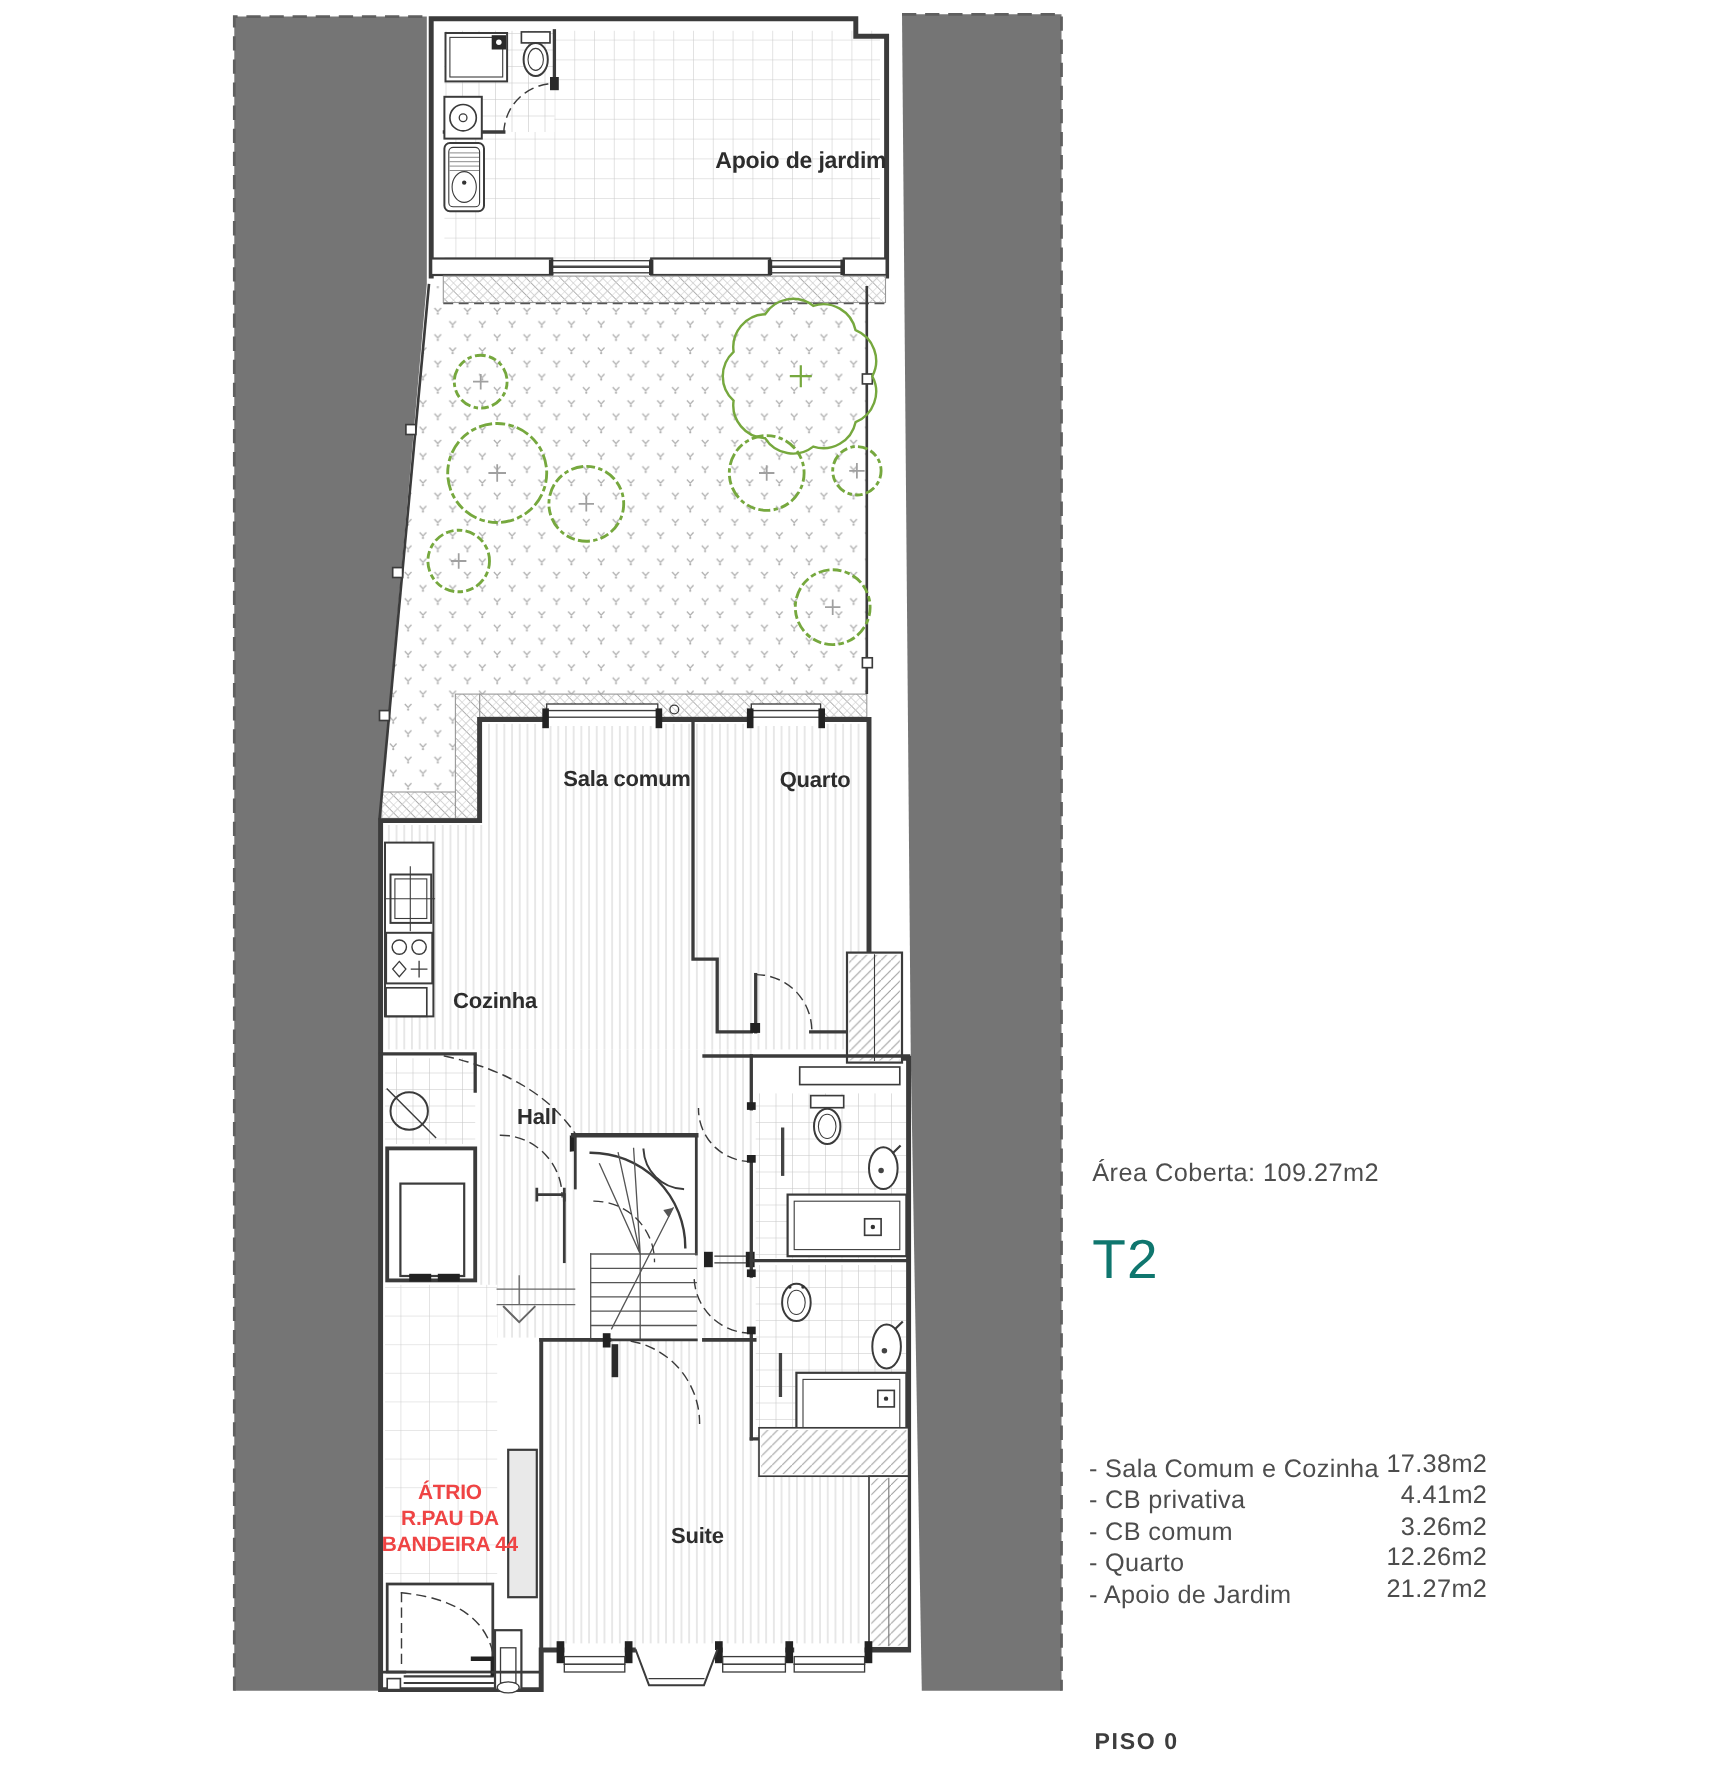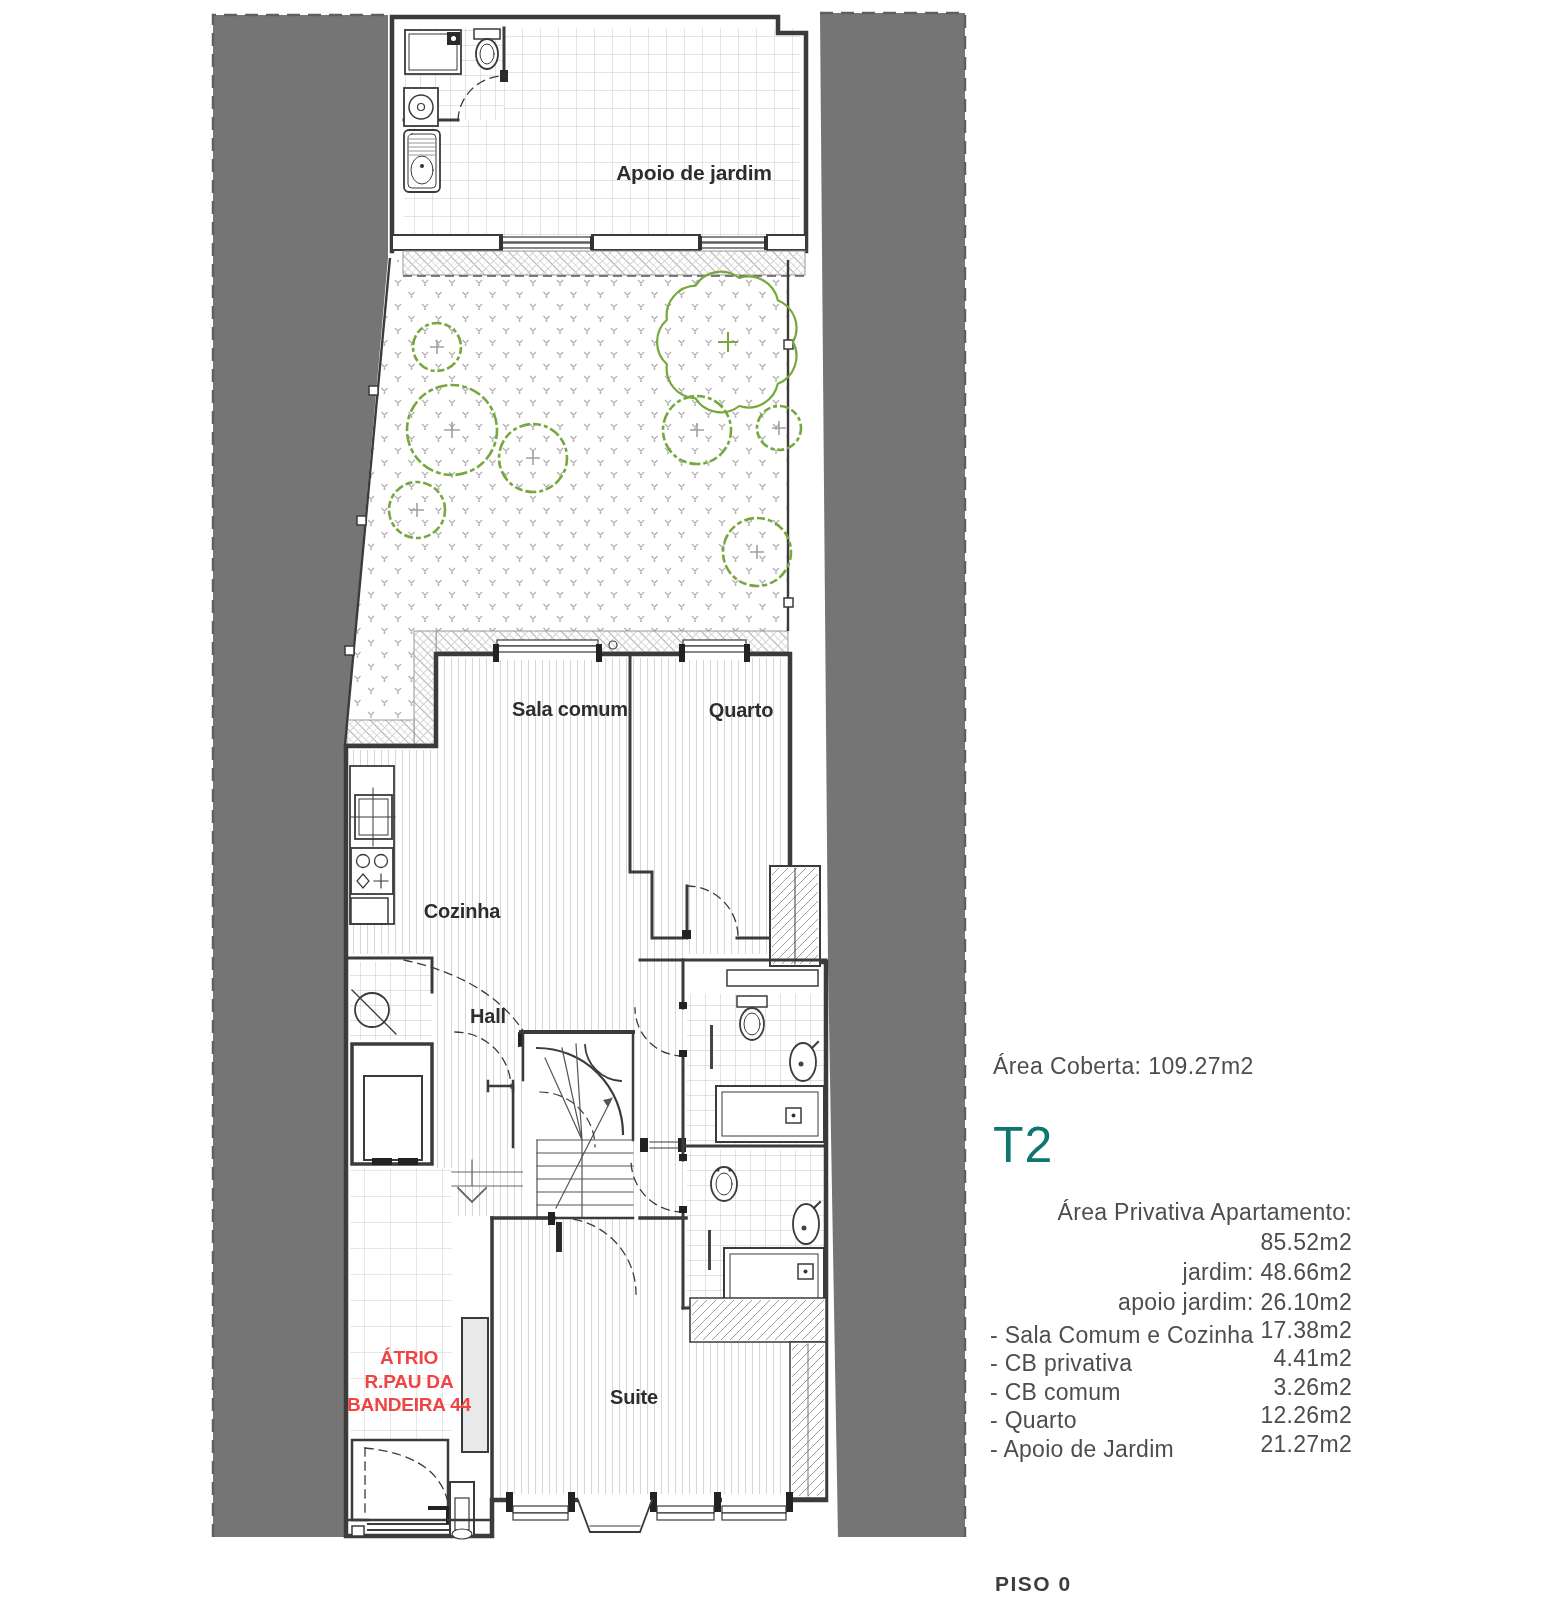--- a/index.html
+++ b/index.html
@@ -351,52 +351,39 @@
       <path d="M430,1508 H448 V1522" stroke="#222" stroke-width="4"></path>
       <rect x="450" y="1482" width="24" height="54" fill="#fff" stroke-width="2"></rect>
       <rect x="455" y="1498" width="14" height="32" stroke-width="1.2"></rect>
       <ellipse cx="462" cy="1534" rx="10" ry="5" fill="#fff" stroke-width="1.2"></ellipse>
       <path d="M346,1520 H368 M448,1520 H492" stroke-width="2.5"></path>
       <rect x="352" y="1526" width="12" height="10" fill="#fff" stroke-width="1.5"></rect>
     </g>
   </g>
 </svg>
 
-<div class="plan-label big" style="left:694px;top:147px;margin-top:26px;">Apoio de jardim</div>
+<div class="plan-label big" style="left:728px;top:147px;">Apoio de jardim</div>
 <div class="plan-label" style="left:570px;top:709px;">Sala comum</div>
 <div class="plan-label" style="left:741px;top:710px;">Quarto</div>
-<div class="plan-label" style="left:462px;top:911px;">Cozinha</div>
+<div class="plan-label" style="left:450px;top:911px;">Cozinha</div>
 <div class="plan-label" style="left:488px;top:1016px;">Hall</div>
 <div class="plan-label" style="left:634px;top:1397px;">Suite</div>
 <div class="atrio-label" style="left:409px;top:1381px;">
   <div>ÁTRIO</div>
   <div>R.PAU DA</div>
   <div>BANDEIRA 44</div>
 </div>
 
 <div class="info info-coberta">
   <span>Área Coberta:</span>
   <span>109.27m2</span>
 </div>
 
 <div class="info info-t2">T2</div>
 
-<div class="info info-priv">
-  <div>
-    <span>Área Privativa Apartamento:</span>
-    <span>85.52m2</span>
-  </div>
-  <div>
-    <span>jardim:</span>
-    <span>48.66m2</span>
-  </div>
-  <div>
-    <span>apoio jardim:</span>&nbsp;<span>26.10m2</span>
-  </div>
-</div>
 
 <div class="info info-rooms">
   <div class="room-row">
     <span class="lbl">- Sala Comum e Cozinha</span>
     <span class="val">17.38m2</span>
   </div>
   <div class="room-row">
     <span class="lbl">- CB privativa</span>
     <span class="val">4.41m2</span>
   </div>

